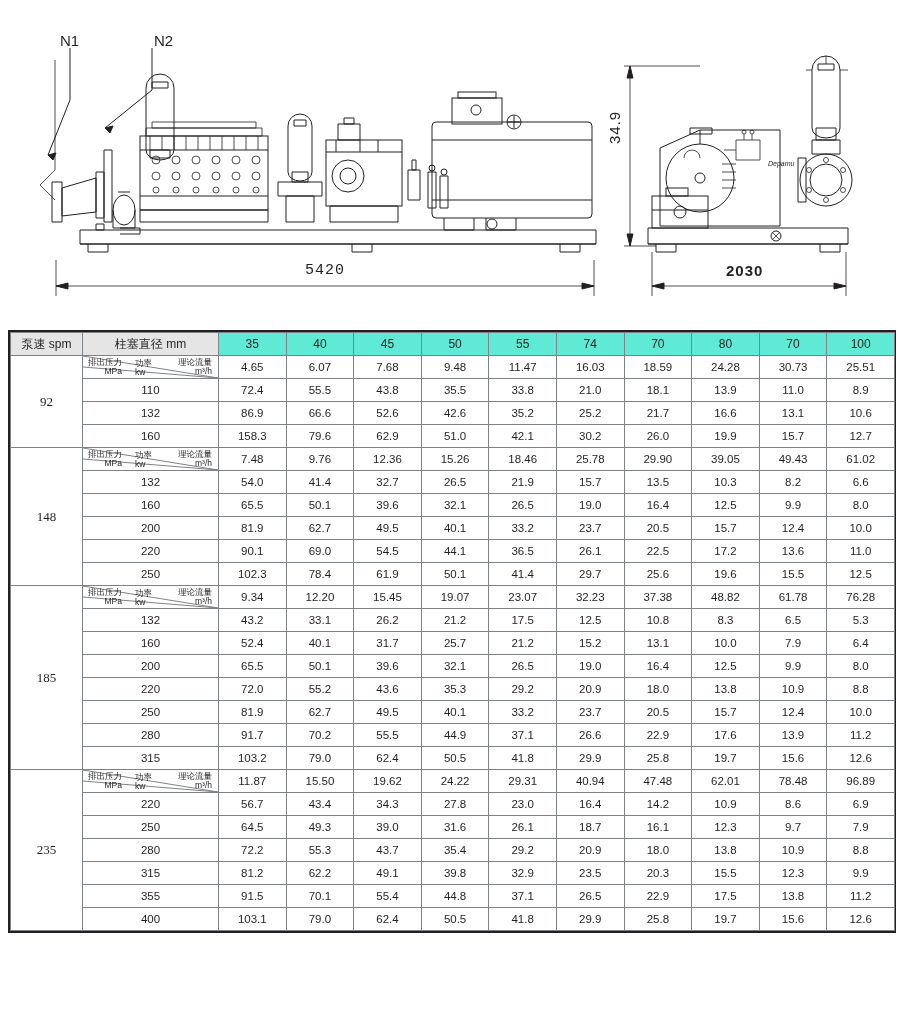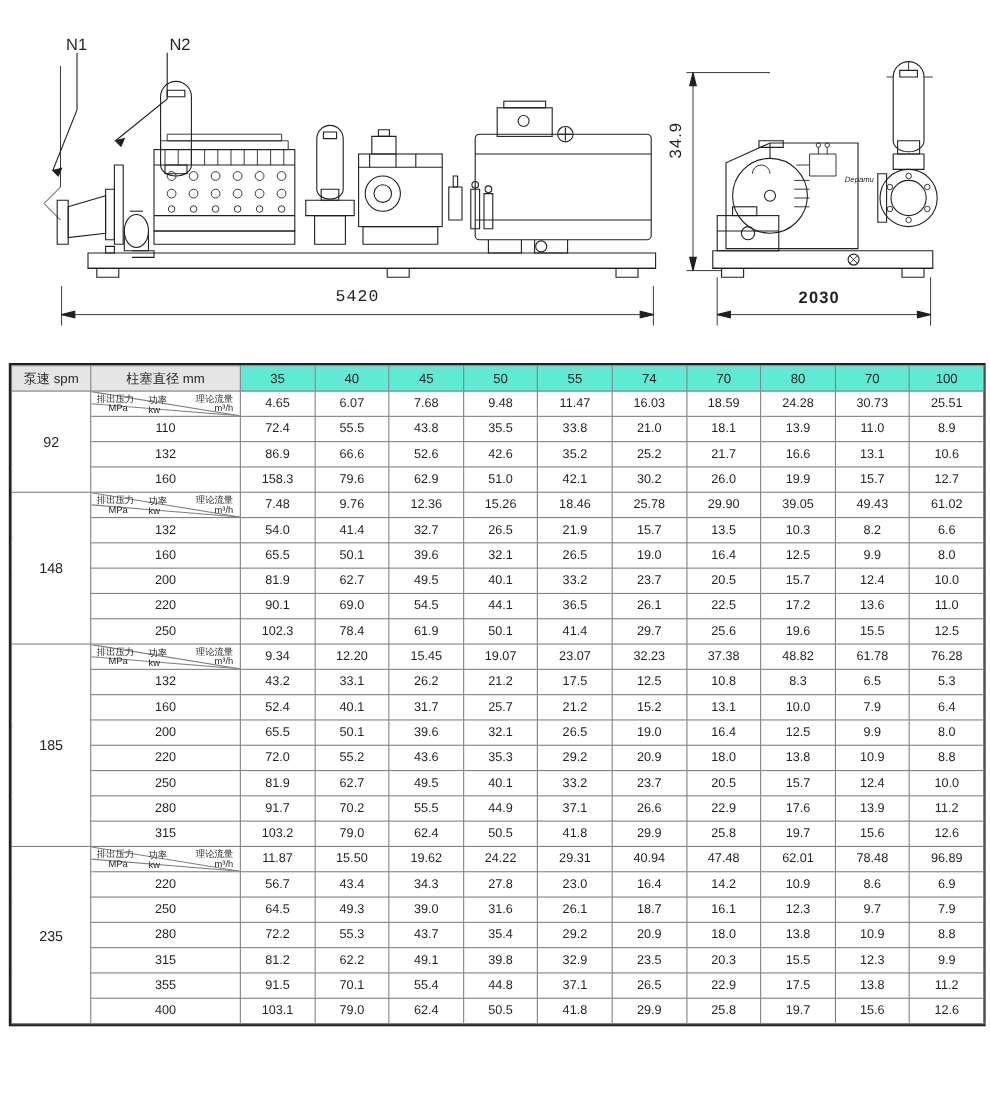--- a/index.html
+++ b/index.html
@@ -52,30 +52,31 @@
     height:24px;
     border:1px solid #0aa3a8;
   }
   thead th.hd-dark{
     background:#e5e5e5;
   }
   .grp-sep td{border-top:2px solid #231f20;}
   td.rpm{
     font-size:13px;
     border-left:1px solid #7f8285;
+    font-family:Liberation Serif, serif;
   }
 
   
   td.split{
     position:relative;
     padding:0;
     height:46px;
   }
   td.split .sp-svg{position:absolute;left:0;top:0;width:100%;height:100%;}
-  td.split .t1{position:absolute;left:5px;top:2px;font-size:8.5px;line-height:1.05;text-align:center;}
+  td.split .t1{position:absolute;left:5px;top:2px;font-size:8.5px;line-height:1.05;text-align:right;}
   td.split .t2{position:absolute;right:6px;top:2px;font-size:8.5px;line-height:1.05;text-align:right;margin-left:24px;}
   td.split .t3{position:absolute;left:5px;bottom:2px;font-size:8.5px;line-height:1.05;text-align:left;margin-left:47px;}
 
   
   .tbl-wrap{border:2px solid #231f20;}
 </style>
 </head>
 <body>
 
 <div class="page">

